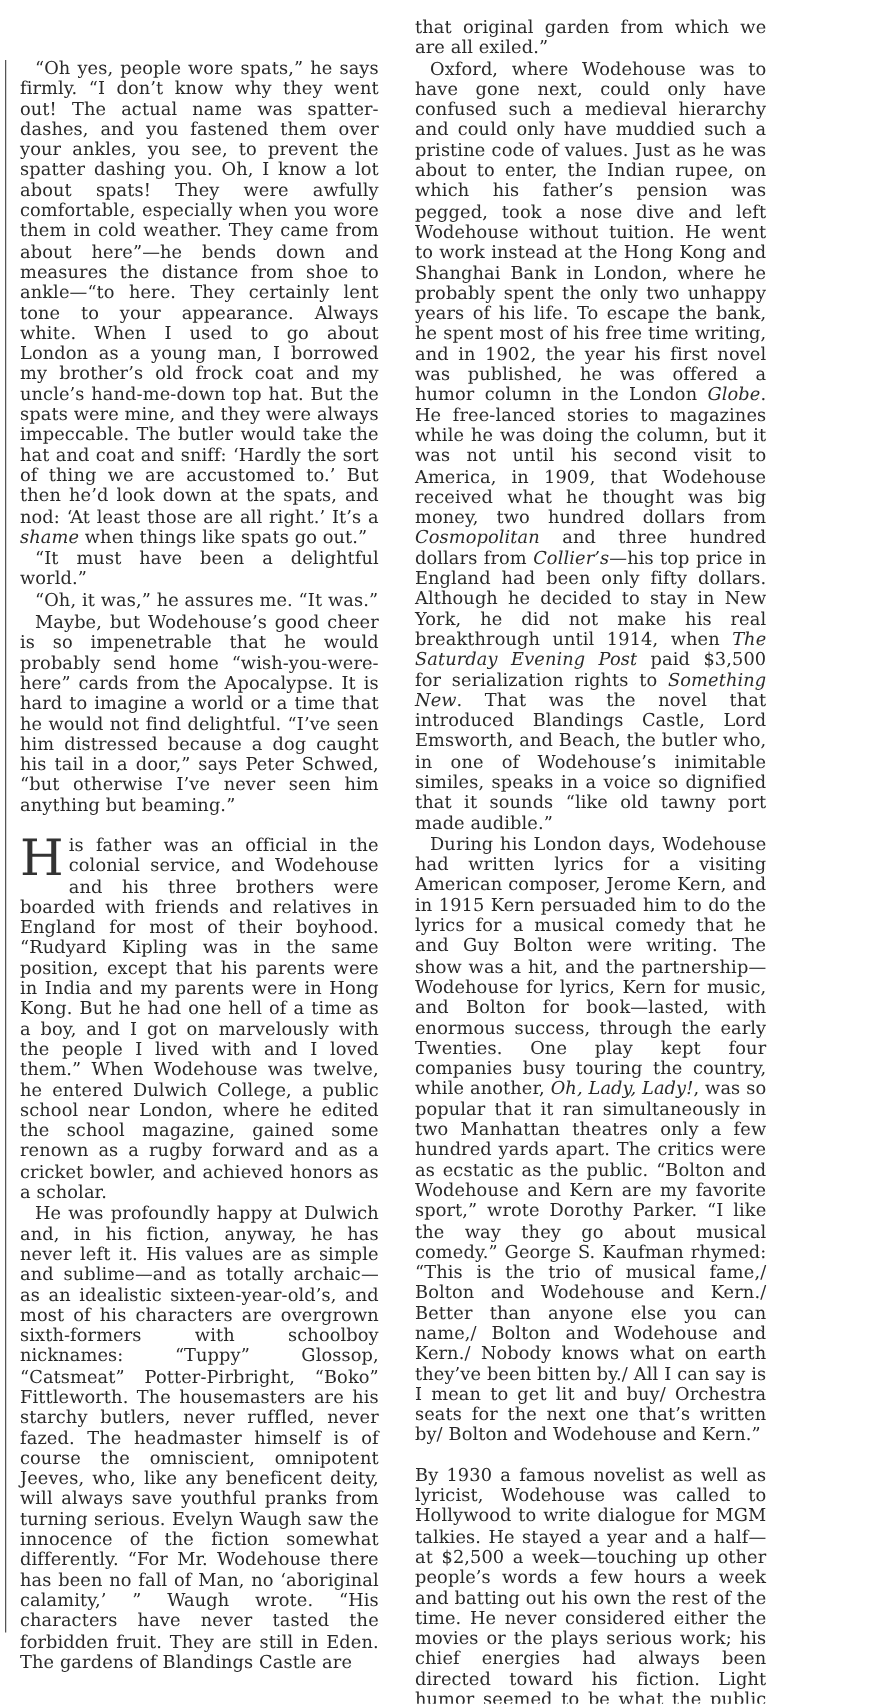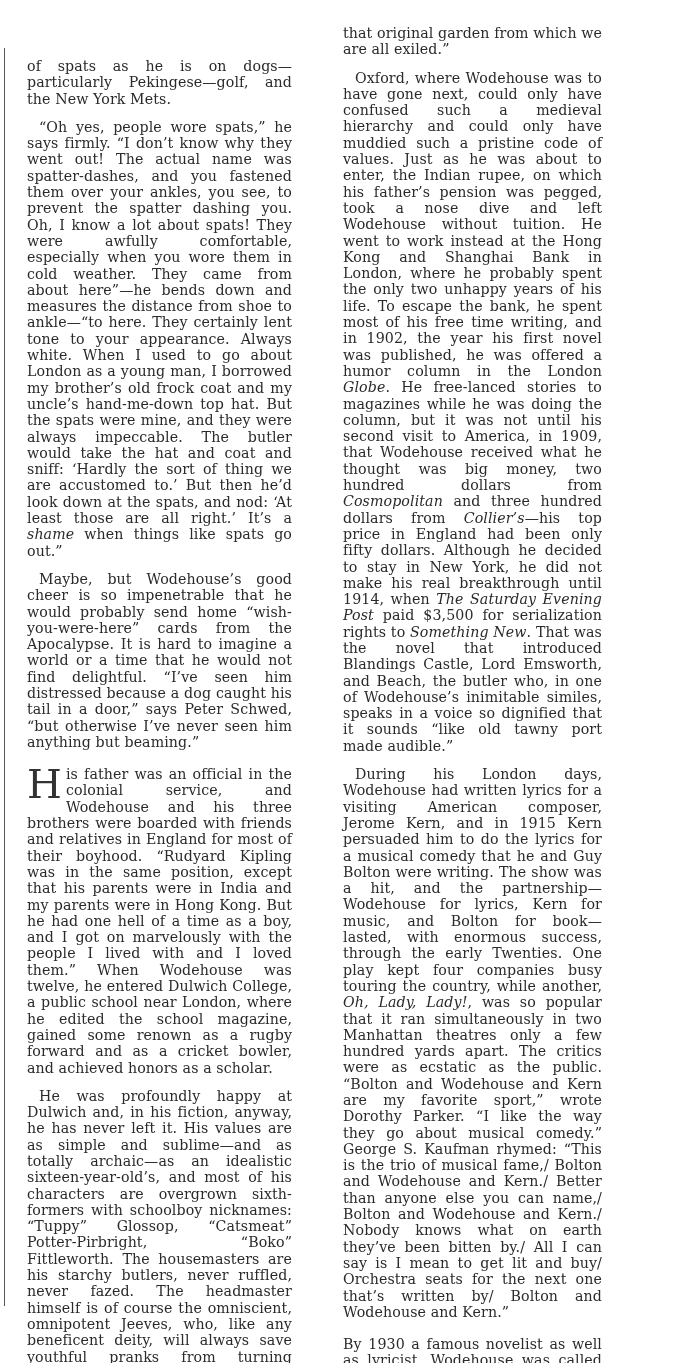--- a/index.html
+++ b/index.html
@@ -3,35 +3,36 @@
 <meta charset="utf-8">
 <style>
   html, body { margin: 0; padding: 0; background: #ffffff; }
   body { width: 697px; height: 1363px; position: relative; overflow: hidden;
          font-family: "DejaVu Serif", "Liberation Serif", serif; color: #2a2a2a; }
   .rule { position: absolute; left: 4px; top: 48px; width: 1px; height: 1258px; background: #555; }
   .col { position: absolute; top: 46px; font-size: 14.2px; line-height: 16.3px;
          text-align: justify; hyphens: manual; letter-spacing: 0.1px; }
   .col-left { left: 15px; width: 289px; }
   .col-right { left: 331px; width: 283px; top: 13px; }
-  .col p { margin: 12px; text-indent: 12px; }
+  .col p { margin: 1px; text-indent: 12px; }
   .col p.noindent { text-indent: 0; }
   .col p.gap { margin-top: 16px; }
   .dropcap { float: left; font-size: 40px; line-height: 30px; margin: 3px 4px 0 0; padding: 0; color: #333; }
   .dc-para { text-indent: 0 !important; }
   i { }
 </style>
 </head>
 <body>
 
 <div class="rule"></div>
 
 <div class="col col-left" id="left">
-    <p class="noindent"><span>of spats as he is on dogs—particularly Pekingese—golf, and the New York Mets.</span></p>
     <p><span>“Oh yes, people wore spats,” he says firmly. “I don’t know why they went out! The actual name was spatter-dashes, and you fastened them over your ankles, you see, to prevent the spatter dashing you. Oh, I know a lot about spats! They were awfully comfortable, especially when you wore them in cold weather. They came from about here”—he bends down and measures the distance from shoe to ankle—“to here. They certainly lent tone to your appearance. Always white. When I used to go about London as a young man, I borrowed my brother’s old frock coat and my uncle’s hand-me-down top hat. But the spats were mine, and they were always impeccable. The butler would take the hat and coat and sniff: ‘Hardly the sort of thing we are accustomed to.’ But then he’d look down at the spats, and nod: ‘At least those are all right.’ It’s a </span><i>shame</i><span> when things like spats go out.”</span></p>
+    <p><span>“It must have been a delightful world.”</span></p>
+    <p><span>“Oh, it was,” he assures me. “It was.”</span></p>
     <p><span>Maybe, but Wodehouse’s good cheer is so impenetrable that he would probably send home “wish-you-were-here” cards from the Apocalypse. It is hard to imagine a world or a time that he would not find delightful. “I’ve seen him distressed because a dog caught his tail in a door,” says Peter Schwed, “but otherwise I’ve never seen him anything but beaming.”</span></p>
     <p class="noindent gap dc-para"><span class="dropcap">H</span><span>is father was an official in the colonial service, and Wodehouse and his three brothers were boarded with friends and relatives in England for most of their boyhood. “Rudyard Kipling was in the same position, except that his parents were in India and my parents were in Hong Kong. But he had one hell of a time as a boy, and I got on marvelously with the people I lived with and I loved them.” When Wodehouse was twelve, he entered Dulwich College, a public school near London, where he edited the school magazine, gained some renown as a rugby forward and as a cricket bowler, and achieved honors as a scholar.</span></p>
     <p><span>He was profoundly happy at Dulwich and, in his fiction, anyway, he has never left it. His values are as simple and sublime—and as totally archaic—as an idealistic sixteen-year-old’s, and most of his characters are overgrown sixth-formers with schoolboy nicknames: “Tuppy” Glossop, “Catsmeat” Potter-Pirbright, “Boko” Fittleworth. The housemasters are his starchy butlers, never ruffled, never fazed. The headmaster himself is of course the omniscient, omnipotent Jeeves, who, like any beneficent deity, will always save youthful pranks from turning serious. Evelyn Waugh saw the innocence of the fiction somewhat differently. “For Mr. Wodehouse there has been no fall of Man, no ‘aboriginal calamity,’ ” Waugh wrote. “His characters have never tasted the forbidden fruit. They are still in Eden. The gardens of Blandings Castle are</span></p>
   </div>
 <div class="col col-right" id="right">
     <p class="noindent"><span>that original garden from which we are all exiled.”</span></p>
     <p><span>Oxford, where Wodehouse was to have gone next, could only have confused such a medieval hierarchy and could only have muddied such a pristine code of values. Just as he was about to enter, the Indian rupee, on which his father’s pension was pegged, took a nose dive and left Wodehouse without tuition. He went to work instead at the Hong Kong and Shanghai Bank in London, where he probably spent the only two unhappy years of his life. To escape the bank, he spent most of his free time writing, and in 1902, the year his first novel was published, he was offered a humor column in the London </span><i>Globe</i><span>. He free-lanced stories to magazines while he was doing the column, but it was not until his second visit to America, in 1909, that Wodehouse received what he thought was big money, two hundred dollars from </span><i>Cosmopolitan</i><span> and three hundred dollars from </span><i>Collier’s</i><span>—his top price in England had been only fifty dollars. Although he decided to stay in New York, he did not make his real breakthrough until 1914, when </span><i>The Saturday Evening Post</i><span> paid $3,500 for serialization rights to </span><i>Something New</i><span>. That was the novel that introduced Blandings Castle, Lord Emsworth, and Beach, the butler who, in one of Wodehouse’s inimitable similes, speaks in a voice so dignified that it sounds “like old tawny port made audible.”</span></p>
     <p><span>During his London days, Wodehouse had written lyrics for a visiting American composer, Jerome Kern, and in 1915 Kern persuaded him to do the lyrics for a musical comedy that he and Guy Bolton were writing. The show was a hit, and the partnership—Wodehouse for lyrics, Kern for music, and Bolton for book—lasted, with enormous success, through the early Twenties. One play kept four companies busy touring the country, while another, </span><i>Oh, Lady, Lady!</i><span>, was so popular that it ran simultaneously in two Manhattan theatres only a few hundred yards apart. The critics were as ecstatic as the public. “Bolton and Wodehouse and Kern are my favorite sport,” wrote Dorothy Parker. “I like the way they go about musical comedy.” George S. Kaufman rhymed: “This is the trio of musical fame,/ Bolton and Wodehouse and Kern./ Better than anyone else you can name,/ Bolton and Wodehouse and Kern./ Nobody knows what on earth they’ve been bitten by./ All I can say is I mean to get lit and buy/ Orchestra seats for the next one that’s written by/ Bolton and Wodehouse and Kern.”</span></p>
     <p class="noindent gap"><span>By 1930 a famous novelist as well as lyricist, Wodehouse was called to Hollywood to write dialogue for MGM talkies. He stayed a year and a half—at $2,500 a week—touching up other people’s words a few hours a week and batting out his own the rest of the time. He never considered either the movies or the plays serious work; his chief energies had always been directed toward his fiction. Light humor seemed to be what the public wanted, and by the</span></p>
   </div>

